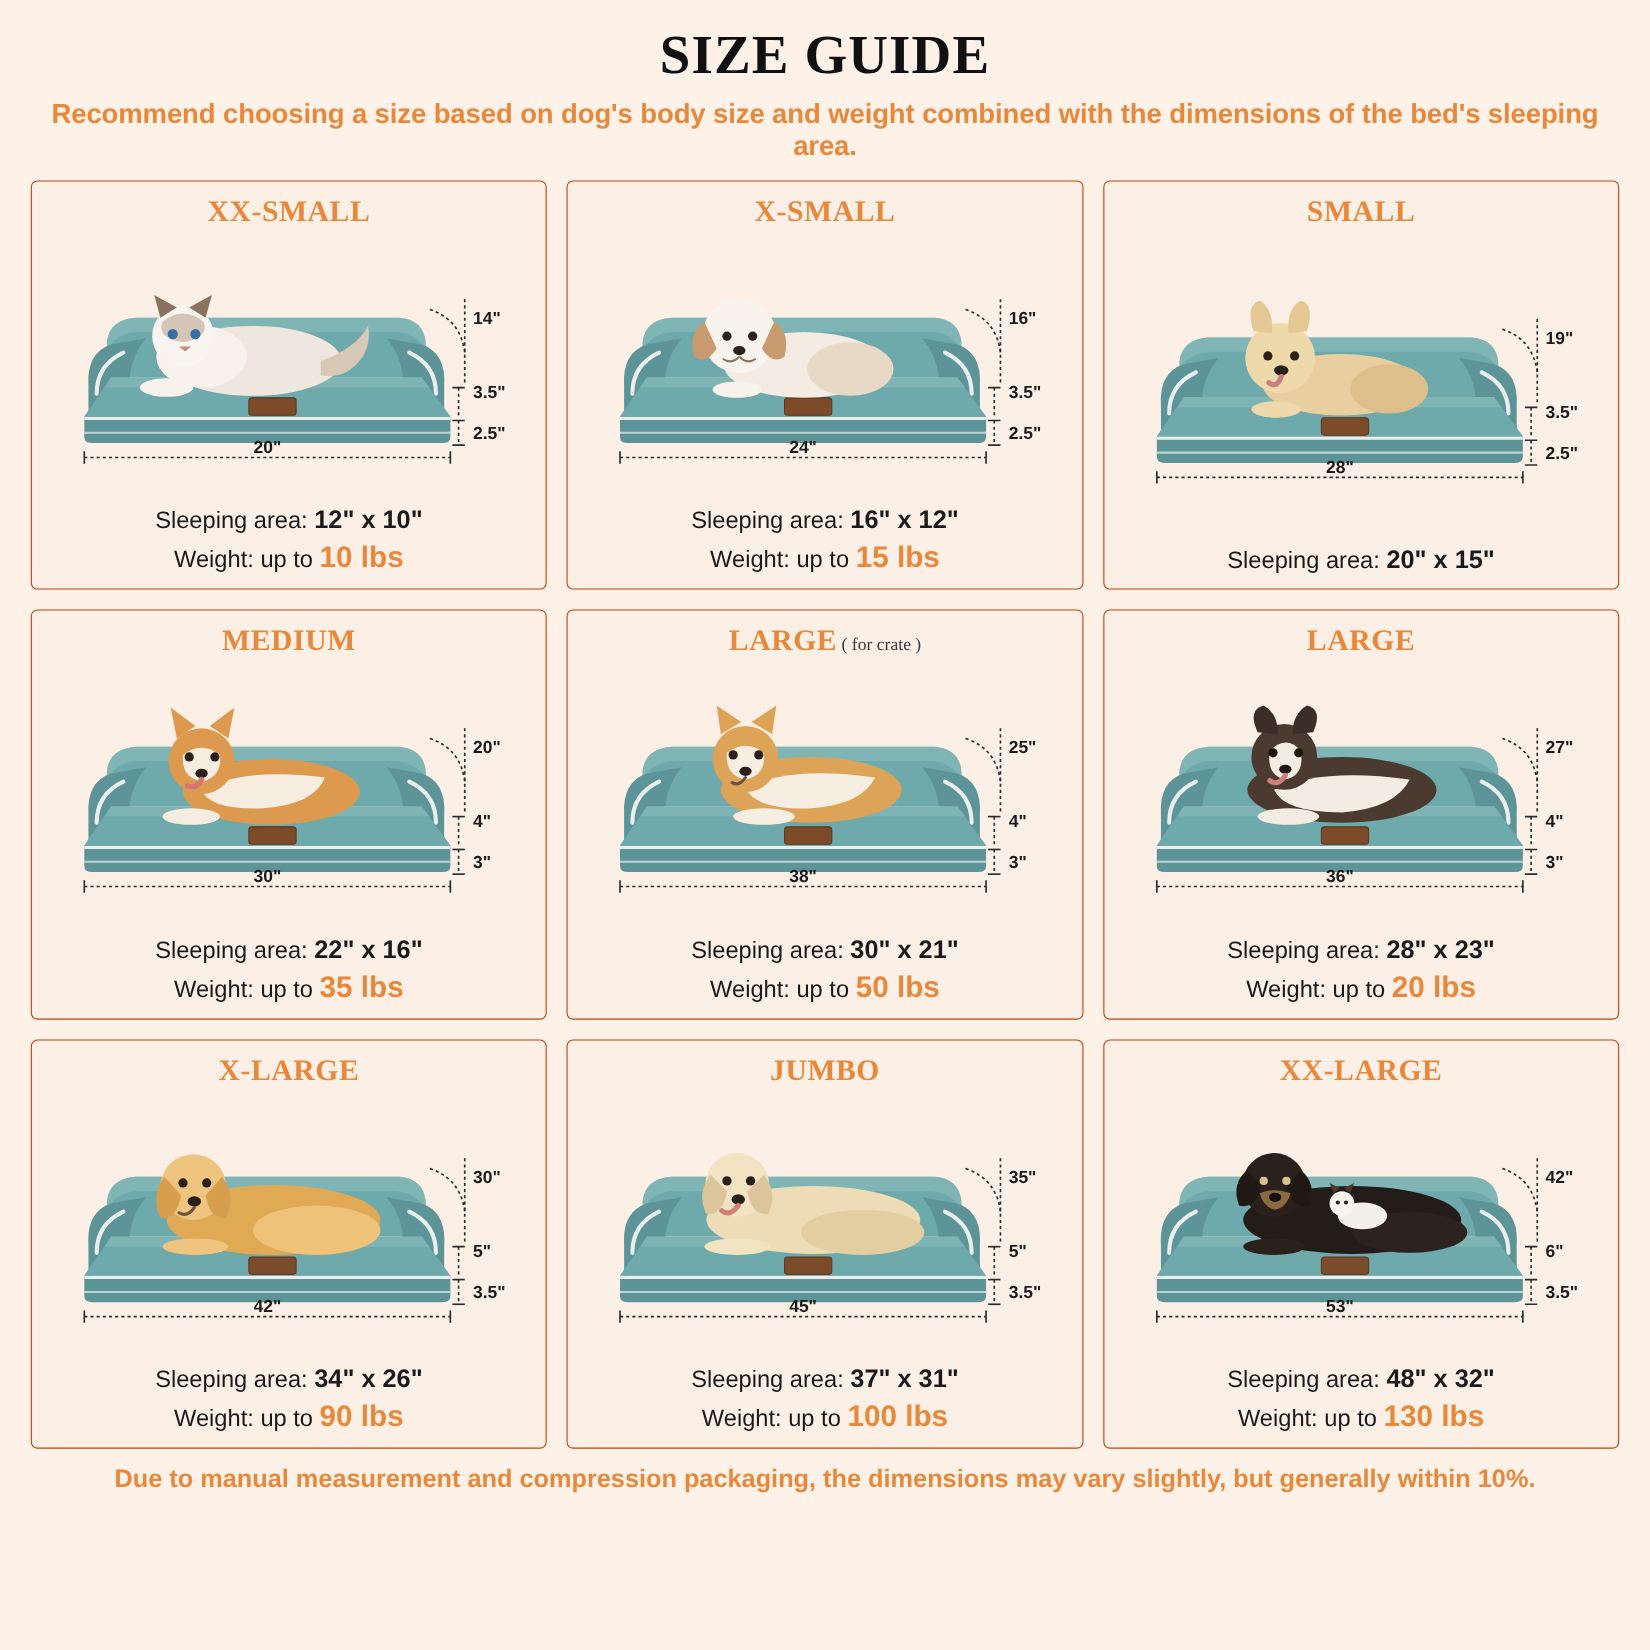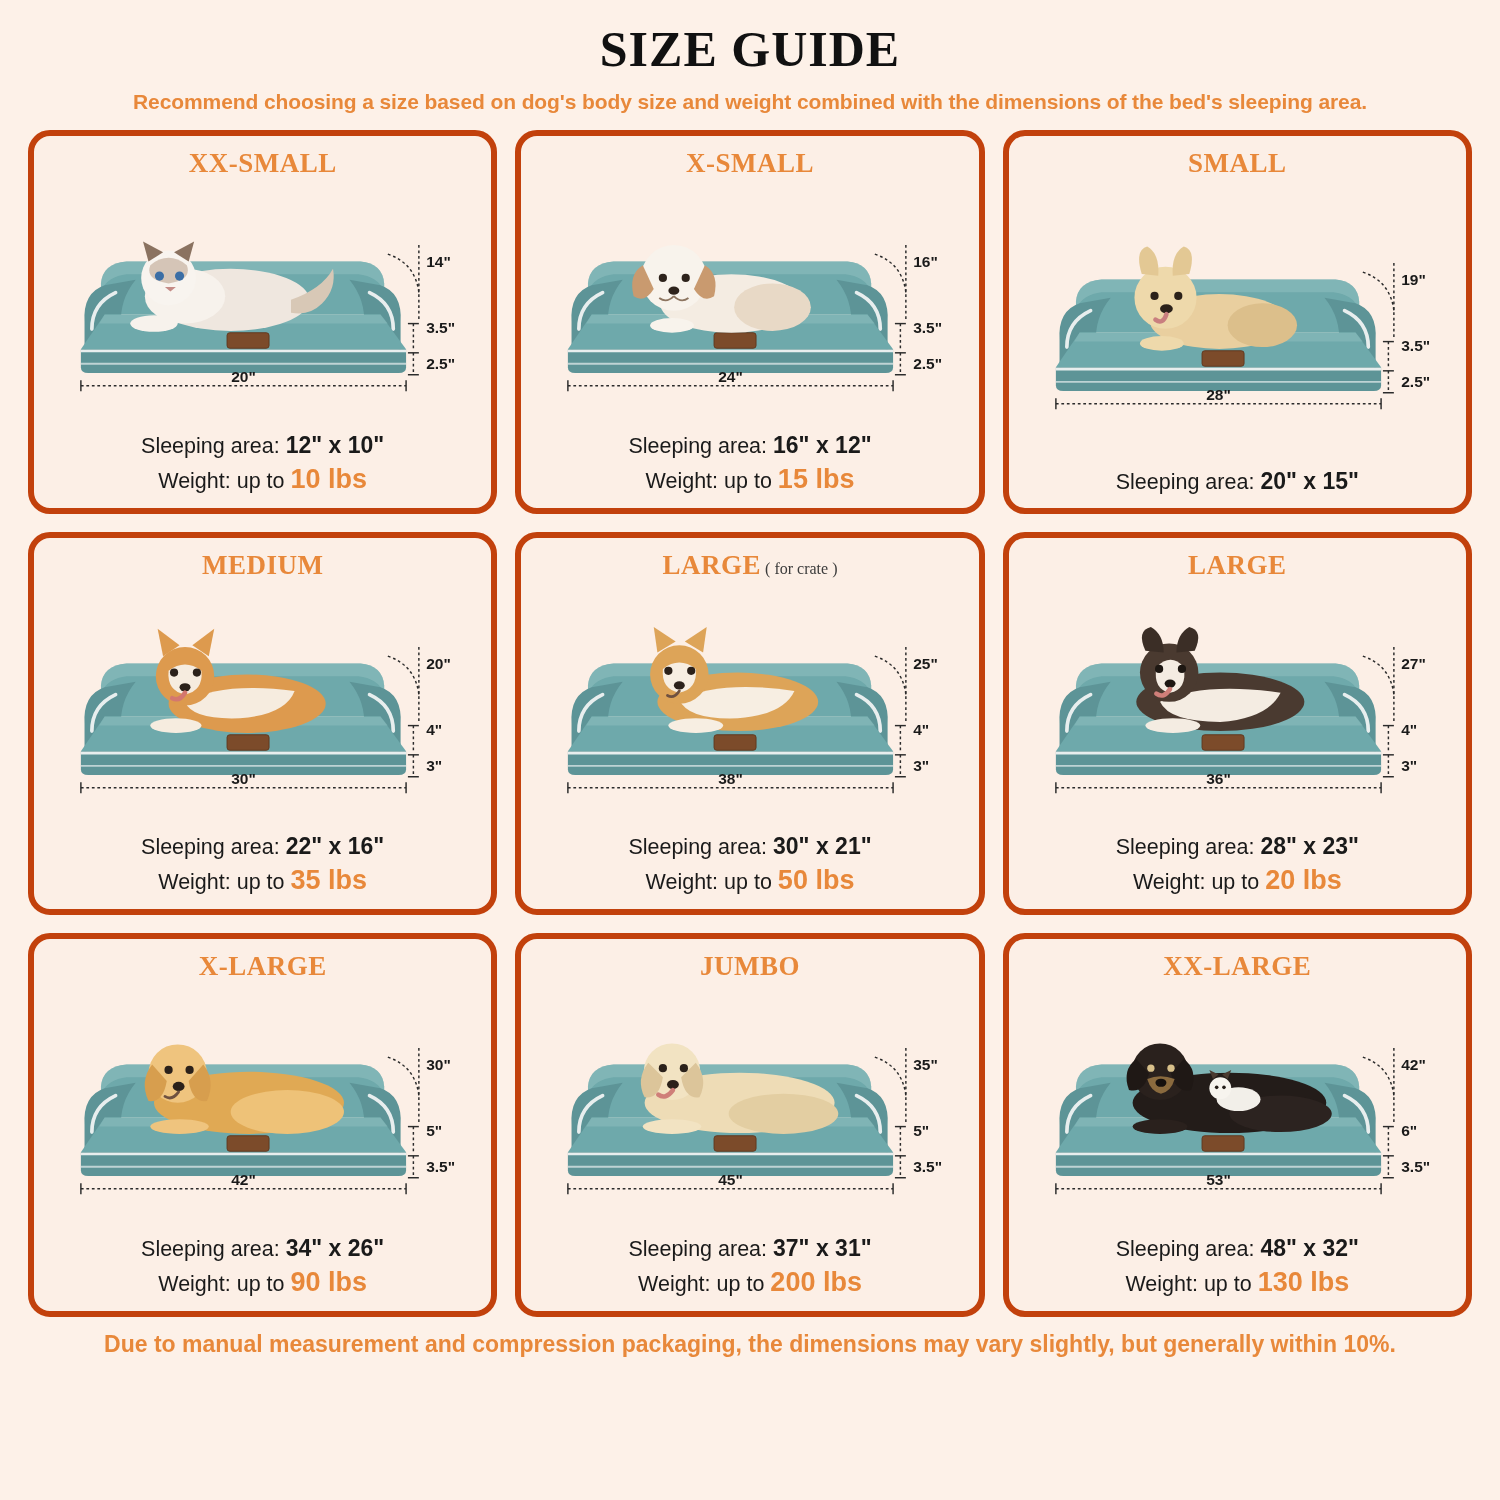--- a/index.html
+++ b/index.html
@@ -26,37 +26,37 @@
     text-align: center;
     font-family: "Liberation Serif", serif;
     font-weight: bold;
     font-size: 50px;
     letter-spacing: 1px;
     color: #111111;
     margin: 6px 0 12px 0;
   }
   .subtitle {
     text-align: center;
-    font-size: 21px;
+    font-size: 25px;
     font-weight: bold;
     color: #e8883a;
     margin-bottom: 16px;
     letter-spacing: -0.1px;
   }
   .grid {
     flex: 1;
     display: grid;
     grid-template-columns: repeat(3, 1fr);
     grid-template-rows: repeat(3, 1fr);
     gap: 18px 18px;
   }
   .card {
     background: #fcefe6;
-    border: 6px solid #c2410c;
-    border-radius: 22px;
+    border: 1px solid #c2410c;
+    border-radius: 6px;
     box-sizing: border-box;
     padding: 10px 14px 12px 14px;
     display: flex;
     flex-direction: column;
     align-items: center;
     position: relative;
   }
   .card-title {
     font-family: "Liberation Serif", serif;
     font-weight: bold;
@@ -728,21 +728,21 @@
   </svg>
         </div>
     <div class="specs">
       <div class="spec-line">
         <span class="lbl">Sleeping area:</span>
         <span class="val">37" x 31"</span>
       </div>
       <div class="spec-line weight">
         <span class="lbl">Weight:</span>
         <span class="pre">up to</span>
-        <span class="lbs">200 lbs</span>
+        <span class="lbs">100 lbs</span>
       </div>
     </div>
   </div>
 
   <div class="card">
     <div class="card-title">
       <span class="tname">XX-LARGE</span><span class="note"></span>
     </div>
     <div class="figure">
           <svg viewBox="0 0 470 205" preserveAspectRatio="xMidYMid meet">

